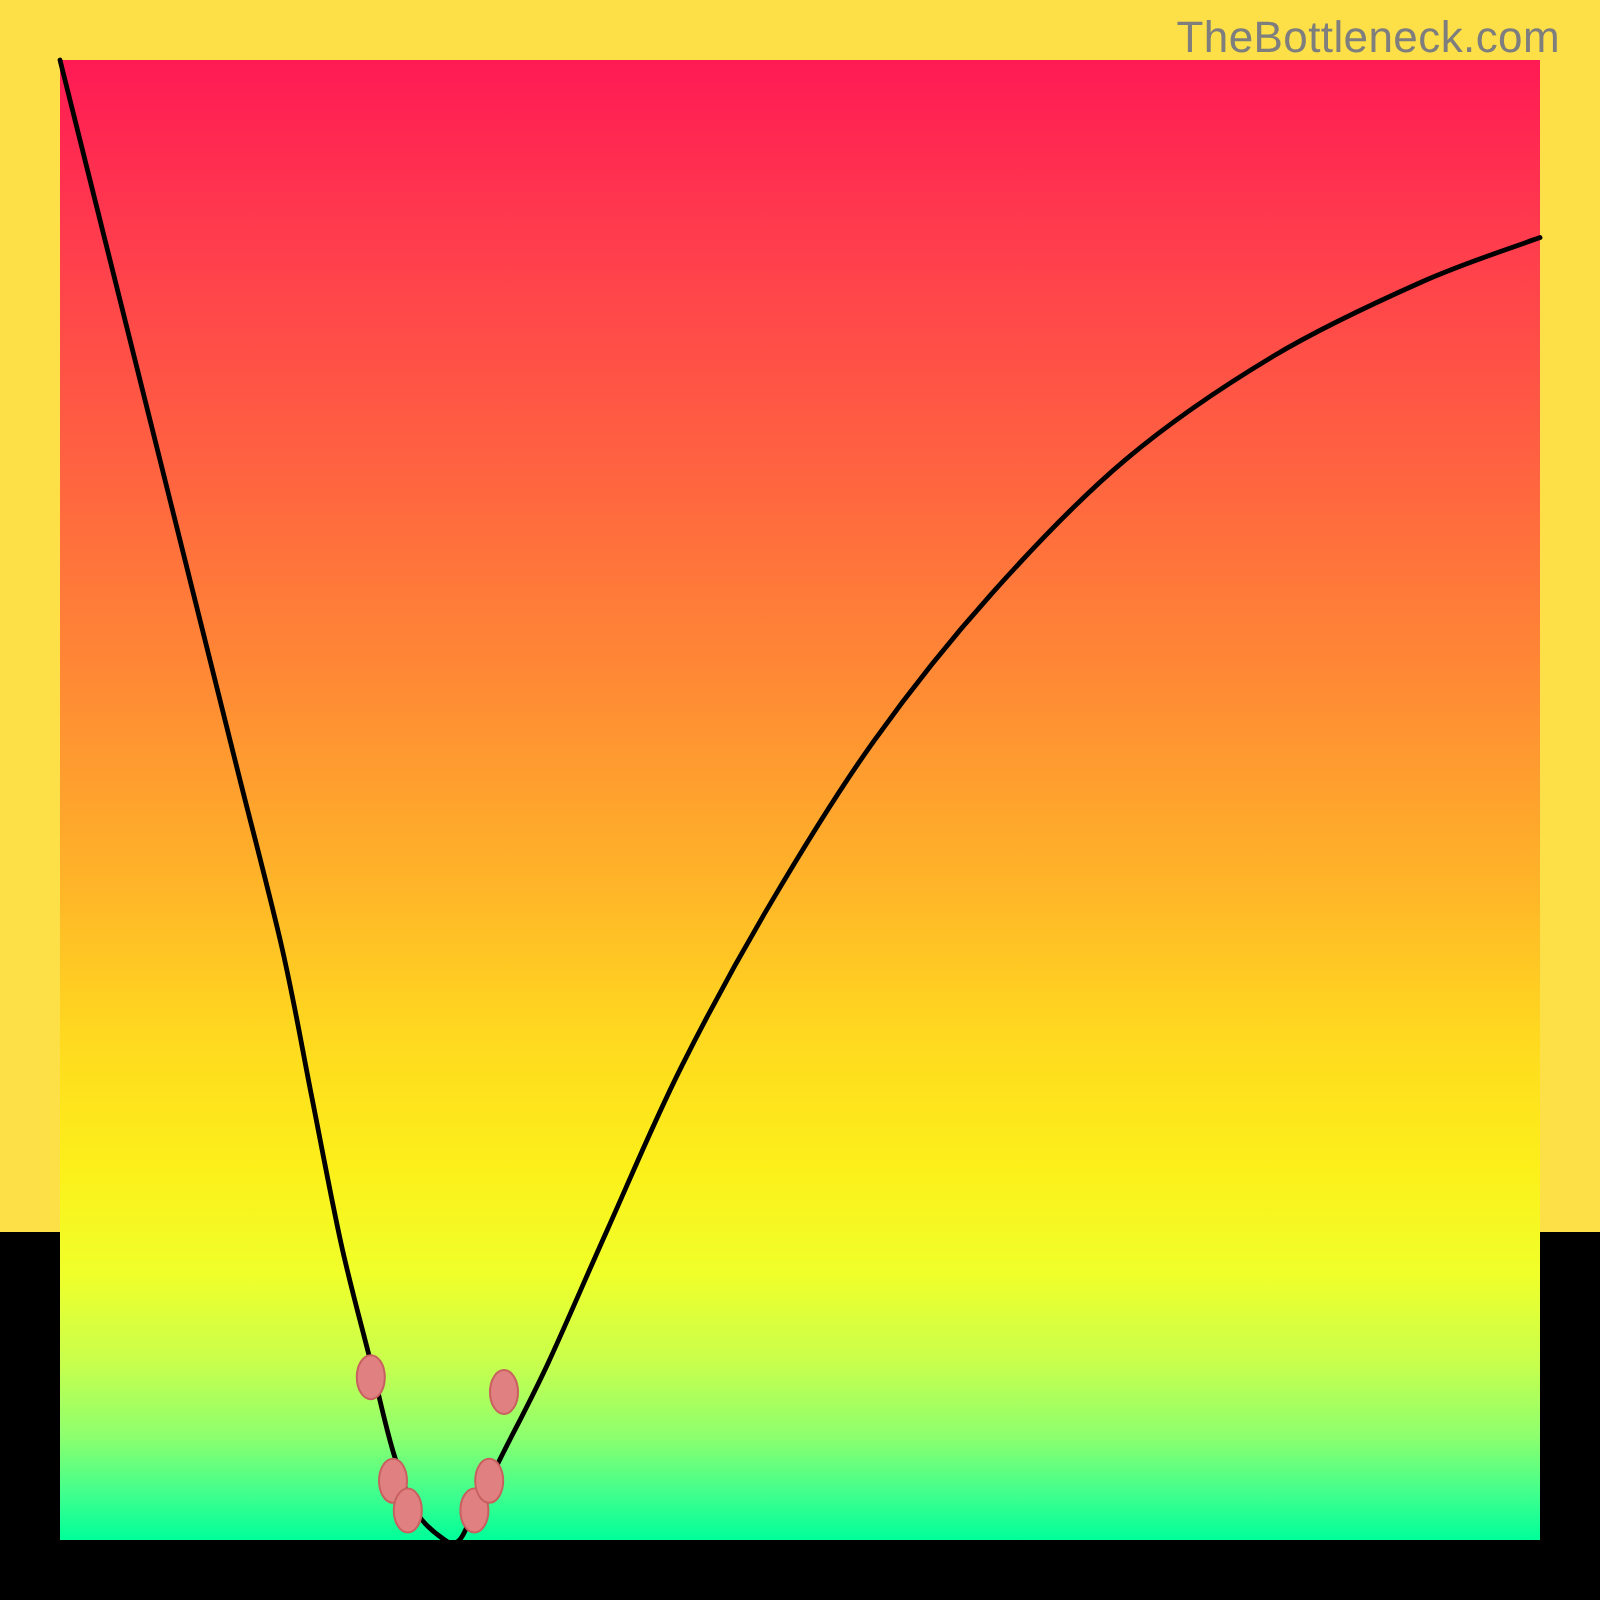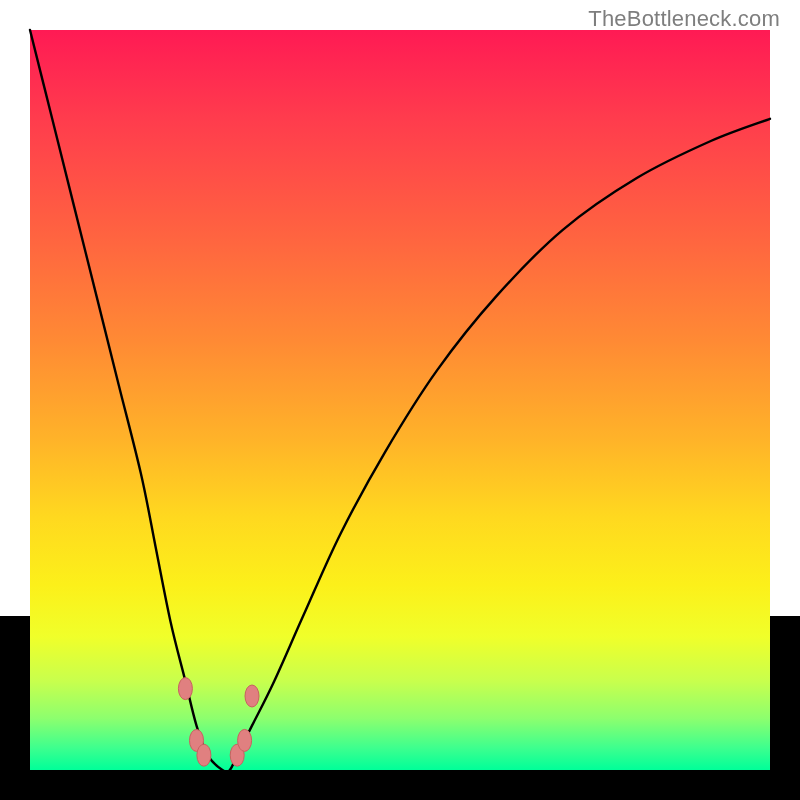--- a/index.html
+++ b/index.html
@@ -8,21 +8,21 @@
     width: 800px;
     height: 800px;
     background: #000;
     overflow: hidden;
     font-family: Arial, Helvetica, sans-serif;
   }
   .frame {
     position: relative;
     width: 800px;
     height: 616px;
-    background: #ffffff;
+    background: #fde047;
   }
   .plot-area {
     position: absolute;
     left: 30px;
     top: 30px;
     width: 740px;
     height: 740px;
     
     background: linear-gradient(
       to bottom,

